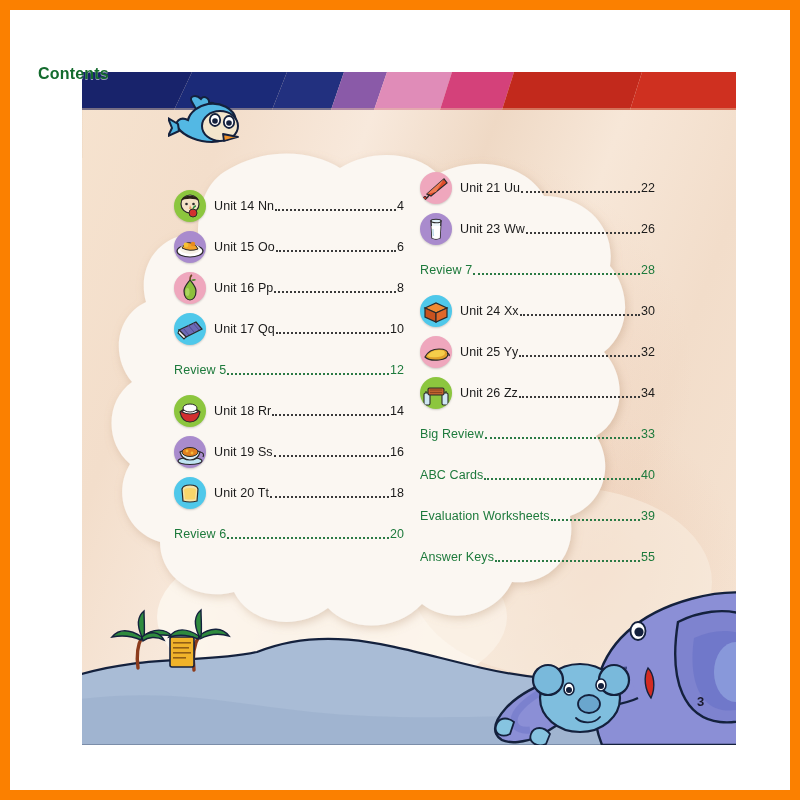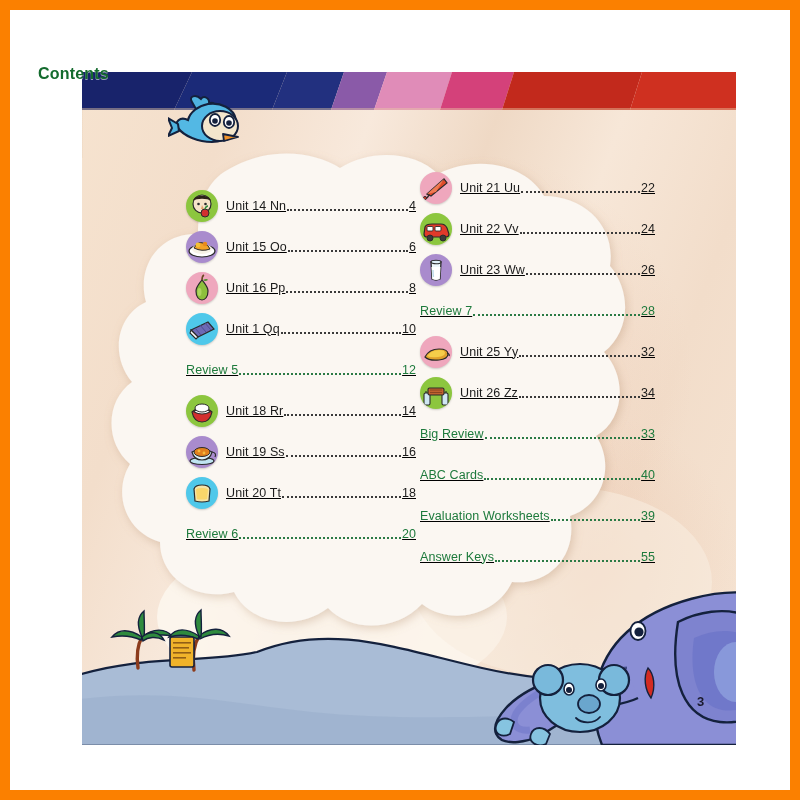--- a/index.html
+++ b/index.html
@@ -63,29 +63,28 @@
   }
 
   
   #bird { position:absolute; left:86px; top:22px; width:84px; height:62px; }
 
   
   #blob { position:absolute; left:22px; top:78px; width:530px; height:500px; }
 
   
   .col { position:absolute; }
-  #col-left  { left:104px;  top:113px; width:230px; }
+  #col-left  { left:92px;  top:113px; width:230px; }
   #col-right { left:338px; top:95px;  width:235px; }
 
   .row {
     position:relative;
     height:41px;
     display:flex;
     align-items:center;
-    text-decoration:underline;
   }
   .row.review { height:41px; }
 
   .badge {
     width:32px; height:32px; border-radius:50%;
     flex:0 0 32px;
     margin-right:8px;
     position:relative;
     box-shadow:0 1px 2px rgba(0,0,0,.18);
     overflow:hidden;
@@ -312,21 +311,21 @@
             <span class="pg">8</span>
           </div>
           <div class="row unit">
             <div class="badge" style="background: rgb(79, 200, 234);">
               <svg width="32" height="32" viewBox="0 0 32 32">
                 <path d="M5 17 L22 9 L28 16 L12 24 Z" fill="#6d6ab5" stroke="#2b2b2b" stroke-width="1.2"></path>
                 <path d="M5 17 L12 24 L10 26 L4 20 Z" fill="#ffffff" stroke="#2b2b2b" stroke-width="1.1"></path>
                 <path d="M9 15 l6 7 M14 12 l6 7 M19 10 l6 7" stroke="#4b4a90" stroke-width=".9"></path>
               </svg>
             </div>
-            <span class="label">Unit 1 Qq</span>
+            <span class="label">Unit 17 Qq</span>
             <span class="dots"></span>
             <span class="pg">10</span>
           </div>
           <div class="row review">
             <span class="badge-spacer"></span>
             <span class="label">Review 5</span>
             <span class="dots"></span>
             <span class="pg">12</span>
           </div>
           <div class="row unit">
@@ -383,51 +382,49 @@
                 <path d="M7 22 L24 7 L16 20 Z" fill="#f07a52"></path>
                 <path d="M9 23 q-2 4 -4 3" fill="none" stroke="#2b2b2b" stroke-width="1.6" stroke-linecap="round"></path>
                 <circle cx="5" cy="26" r="1.6" fill="#c0392b" stroke="#2b2b2b" stroke-width=".9"></circle>
               </svg>
             </div>
             <span class="label">Unit 21 Uu</span>
             <span class="dots"></span>
             <span class="pg">22</span>
           </div>
           <div class="row unit">
-            <div class="badge" style="background: rgb(140, 198, 62);">
-              <svg width="32" height="32" viewBox="0 0 32 32">
-                <path d="M4 21 L5 14 q1-3 7-3 h9 q4 0 6 4 l2 6 q0 3 -3 3 H7 q-3 0 -3 -3 Z" fill="#e03a2a" stroke="#2b2b2b" stroke-width="1.2"></path>
-                <rect x="7" y="13.5" width="6" height="4.5" rx="1" fill="#ffffff" stroke="#2b2b2b" stroke-width=".9"></rect>
-                <rect x="15" y="13.5" width="6" height="4.5" rx="1" fill="#ffffff" stroke="#2b2b2b" stroke-width=".9"></rect>
-                <circle cx="10" cy="25" r="3" fill="#3a3a3a" stroke="#2b2b2b" stroke-width="1"></circle>
-                <circle cx="23" cy="25" r="3" fill="#3a3a3a" stroke="#2b2b2b" stroke-width="1"></circle>
-              </svg>
-            </div>
-            <span class="label">Unit 22 Vv</span>
-            <span class="dots"></span>
-            <span class="pg">24</span>
-          </div>
-          <div class="row unit">
             <div class="badge" style="background: rgb(169, 139, 205);">
               <svg width="32" height="32" viewBox="0 0 32 32">
                 <path d="M11 8 h10 l-1 17 q-4 2 -8 0 Z" fill="#eef7fb" stroke="#2b2b2b" stroke-width="1.3"></path>
                 <path d="M11.4 13 h9.2 l-0.8 12 q-3.6 1.8 -7.6 0 Z" fill="#ffffff" opacity=".95"></path>
                 <ellipse cx="16" cy="8" rx="5" ry="1.8" fill="#dff0f8" stroke="#2b2b2b" stroke-width="1.1"></ellipse>
                 <path d="M13 16 q0 5 .5 7" stroke="#b9d9e8" stroke-width="1.4" fill="none"></path>
               </svg>
             </div>
             <span class="label">Unit 23 Ww</span>
             <span class="dots"></span>
             <span class="pg">26</span>
           </div>
           <div class="row review">
             <span class="badge-spacer"></span>
             <span class="label">Review 7</span>
             <span class="dots"></span>
             <span class="pg">28</span>
+          </div>
+          <div class="row unit">
+            <div class="badge" style="background: rgb(79, 200, 234);">
+              <svg width="32" height="32" viewBox="0 0 32 32">
+                <path d="M5 13 L16 8 L27 13 L16 18 Z" fill="#ef8a33" stroke="#2b2b2b" stroke-width="1.2"></path>
+                <path d="M5 13 L16 18 L16 27 L5 22 Z" fill="#c9521f" stroke="#2b2b2b" stroke-width="1.2"></path>
+                <path d="M27 13 L16 18 L16 27 L27 22 Z" fill="#e0682a" stroke="#2b2b2b" stroke-width="1.2"></path>
+              </svg>
+            </div>
+            <span class="label">Unit 24 Xx</span>
+            <span class="dots"></span>
+            <span class="pg">30</span>
           </div>
           <div class="row unit">
             <div class="badge" style="background: rgb(239, 167, 189);">
               <svg width="32" height="32" viewBox="0 0 32 32">
                 <path d="M5 21 q4-8 14-8 q9 0 9 5 q0 5 -9 6 q-10 1 -14 -3 Z" fill="#e0a12c" stroke="#2b2b2b" stroke-width="1.2"></path>
                 <path d="M7 20 q4-6 12-6 q6 0 6 3 q0 3 -7 4 q-8 1 -11 -1 Z" fill="#f5cd4a"></path>
                 <path d="M27 17 q3 1 2 3" stroke="#2b2b2b" stroke-width="1.3" fill="none"></path>
               </svg>
             </div>
             <span class="label">Unit 25 Yy</span>

